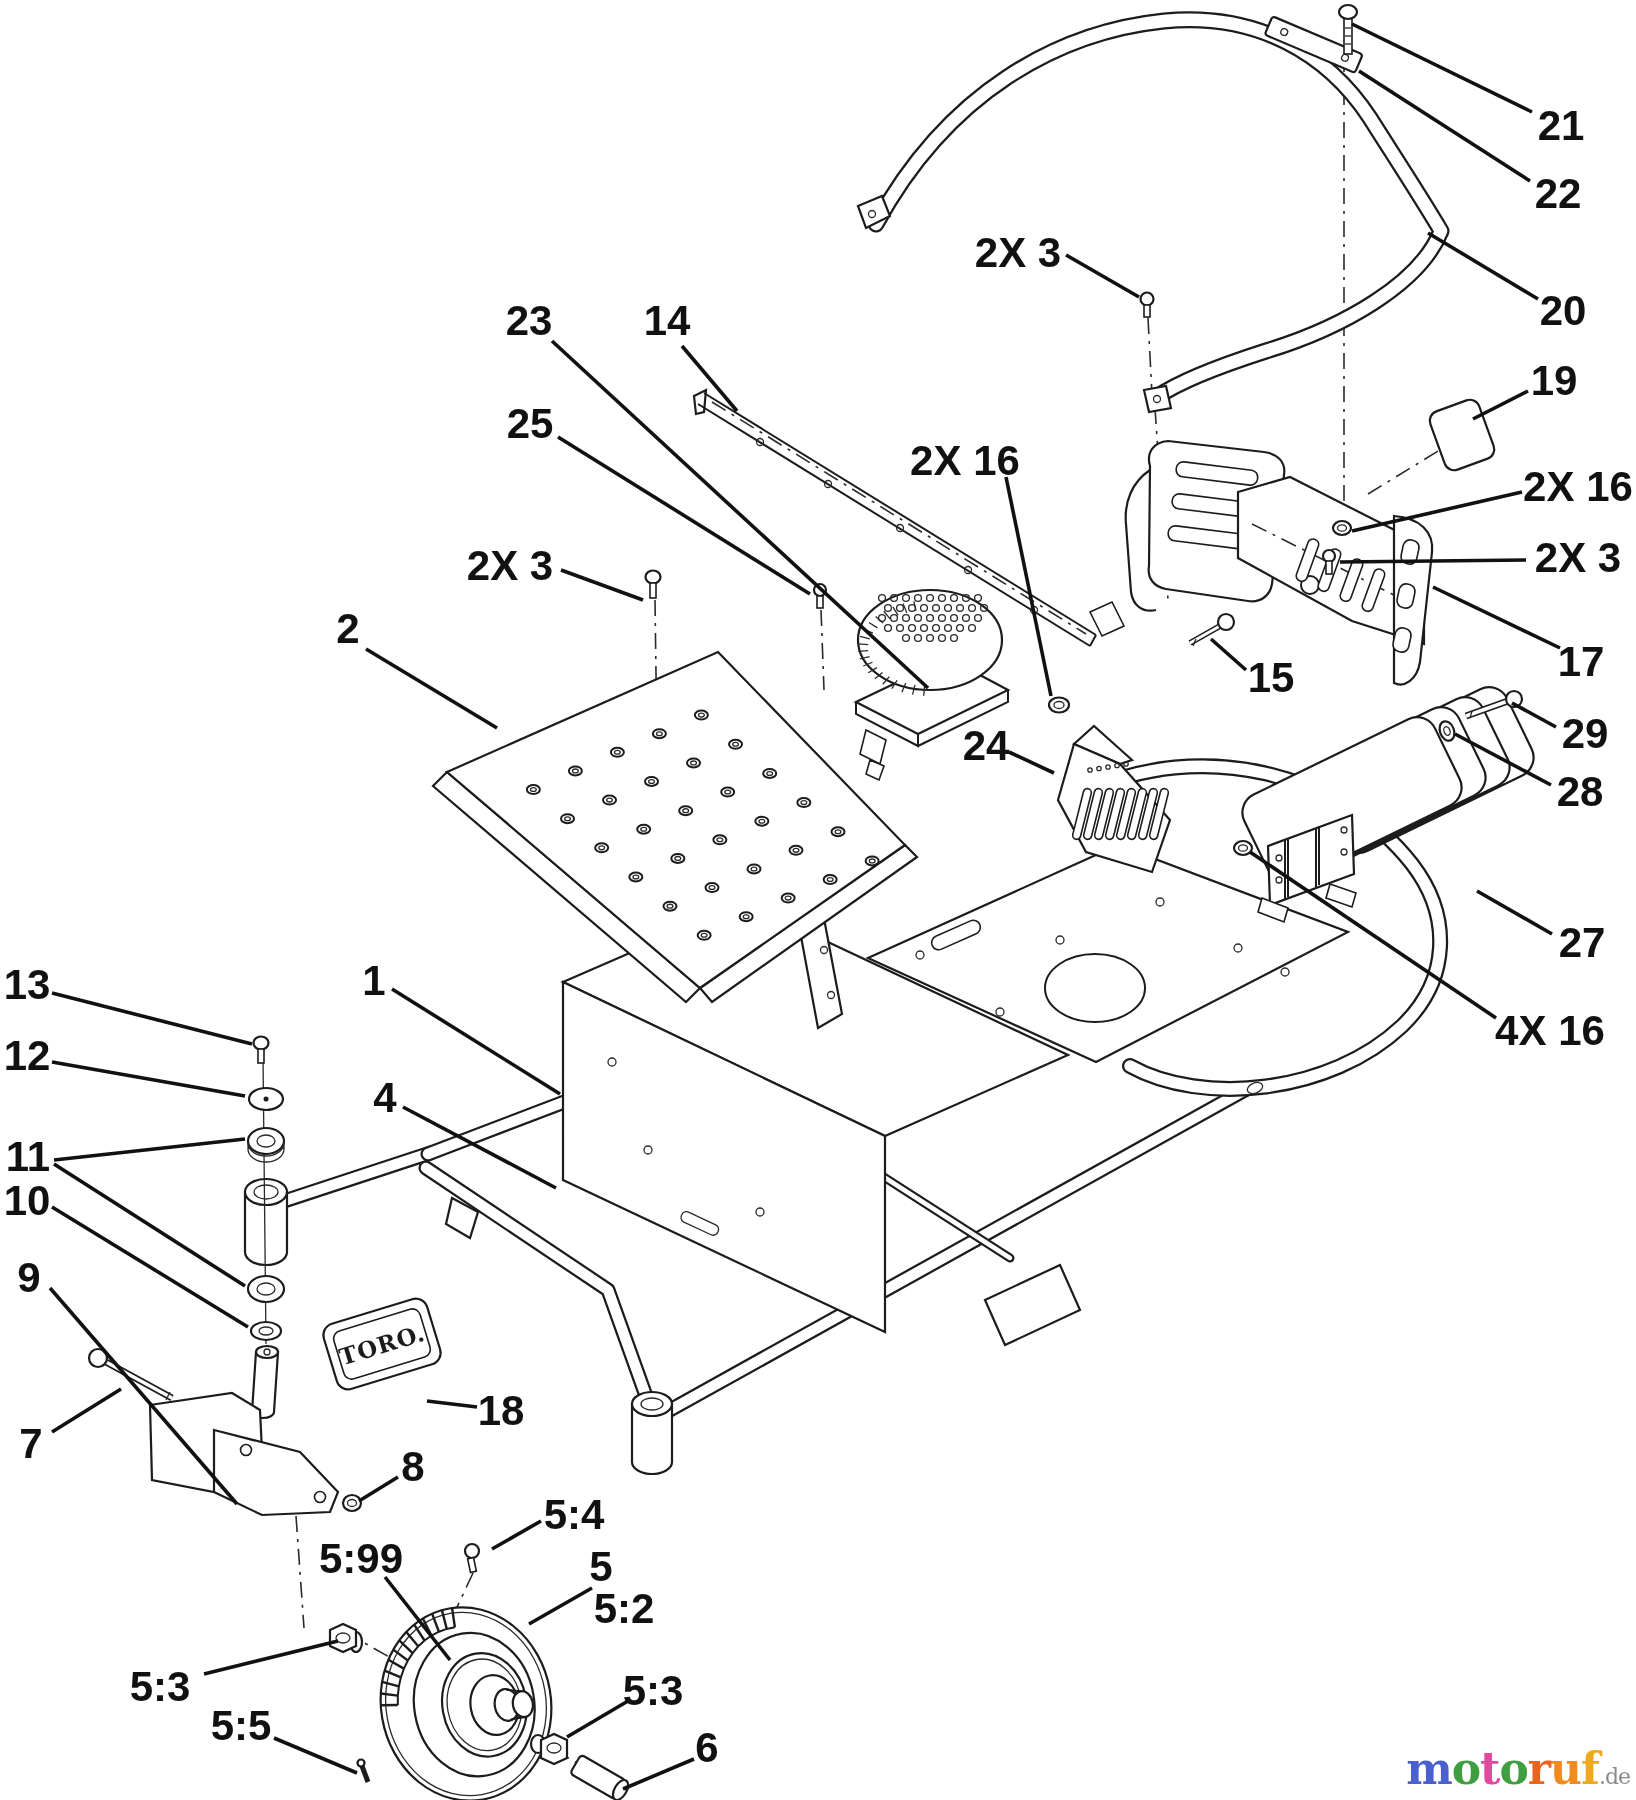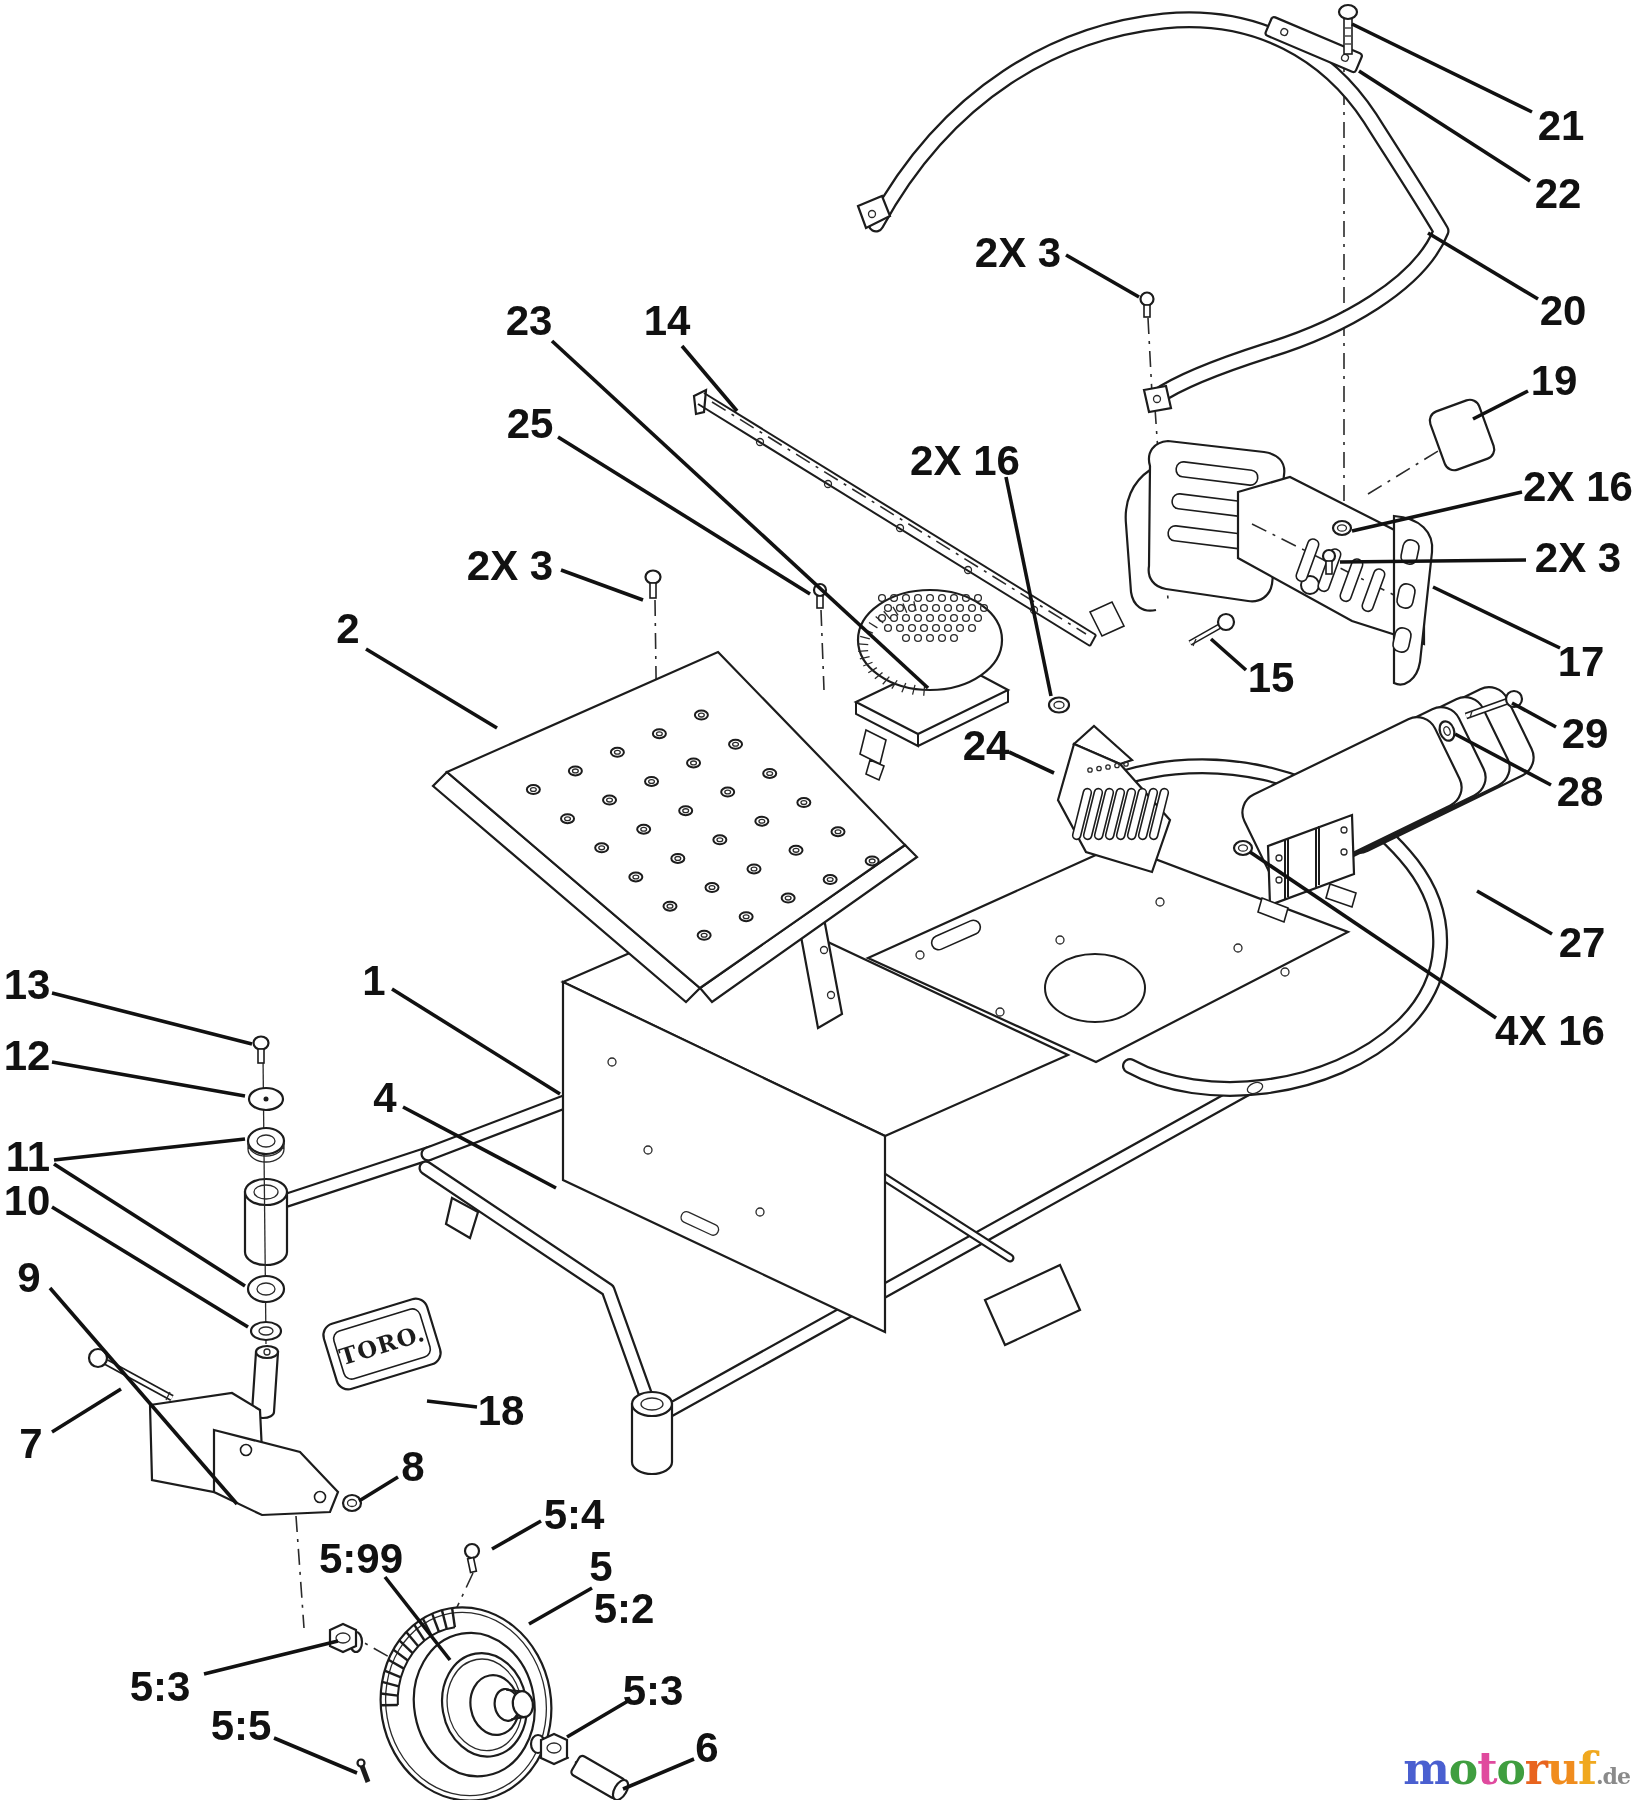--- a/index.html
+++ b/index.html
@@ -7,21 +7,21 @@
   svg{position:absolute;left:0;top:0;}
   .ln{stroke:#1c1c1c;stroke-width:2;fill:none;}
   .fw{stroke:#1c1c1c;stroke-width:2.2;fill:#ffffff;}
   .fw2{stroke:#1c1c1c;stroke-width:1.6;fill:#ffffff;}
   .thin{stroke:#2a2a2a;stroke-width:1.3;fill:none;}
   .dash{stroke:#2a2a2a;stroke-width:1.6;fill:none;stroke-dasharray:16 7 3 7;}
   .leader{stroke:#111;stroke-width:3.6;fill:none;}
   .callout-txt{font-family:"Liberation Sans",sans-serif;font-weight:bold;font-size:42px;fill:#111;}
   .toro-txt{font-family:"DejaVu Serif",serif;font-weight:bold;font-size:23px;fill:#1c1c1c;letter-spacing:1px;}
   #watermark{position:absolute;right:6px;bottom:6px;font-family:"DejaVu Serif",serif;font-weight:bold;font-size:44px;letter-spacing:-1px;user-select:none;}
-  #watermark .suffix{font-size:22px;font-weight:bold;}
+  #watermark .suffix{font-size:22px;font-weight:normal;}
 </style>
 </head>
 <body>
 
 <div id="stage">
 <svg id="art" width="1636" height="1800" viewBox="0 0 1636 1800">
 
   <g>
     <line class="dash" x1="1344" y1="56" x2="1344" y2="520"></line>
     <line class="dash" x1="1148" y1="318" x2="1152" y2="394"></line>

